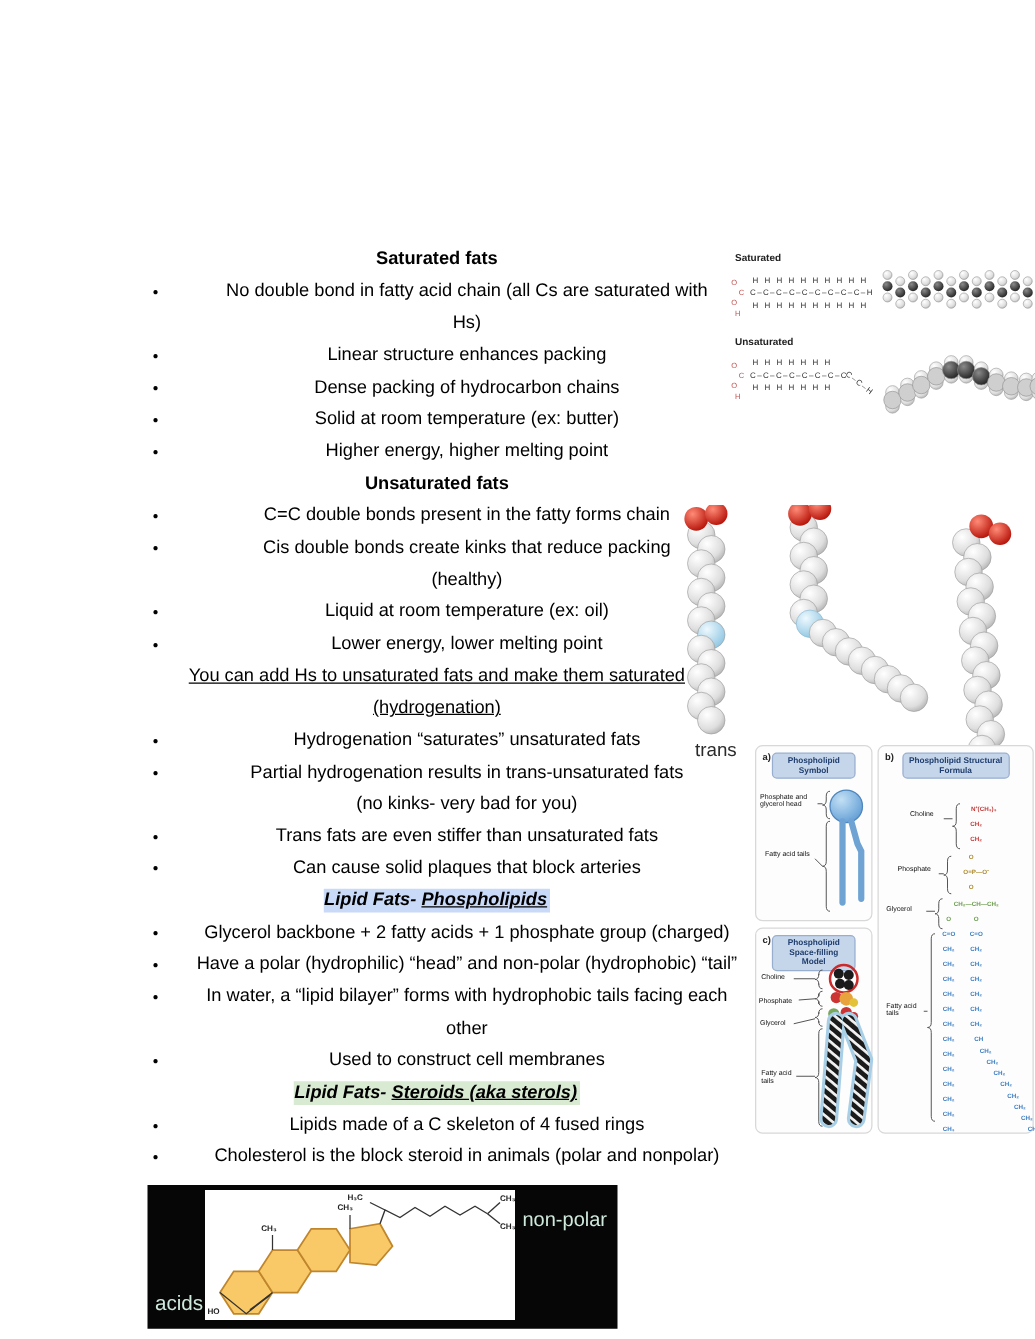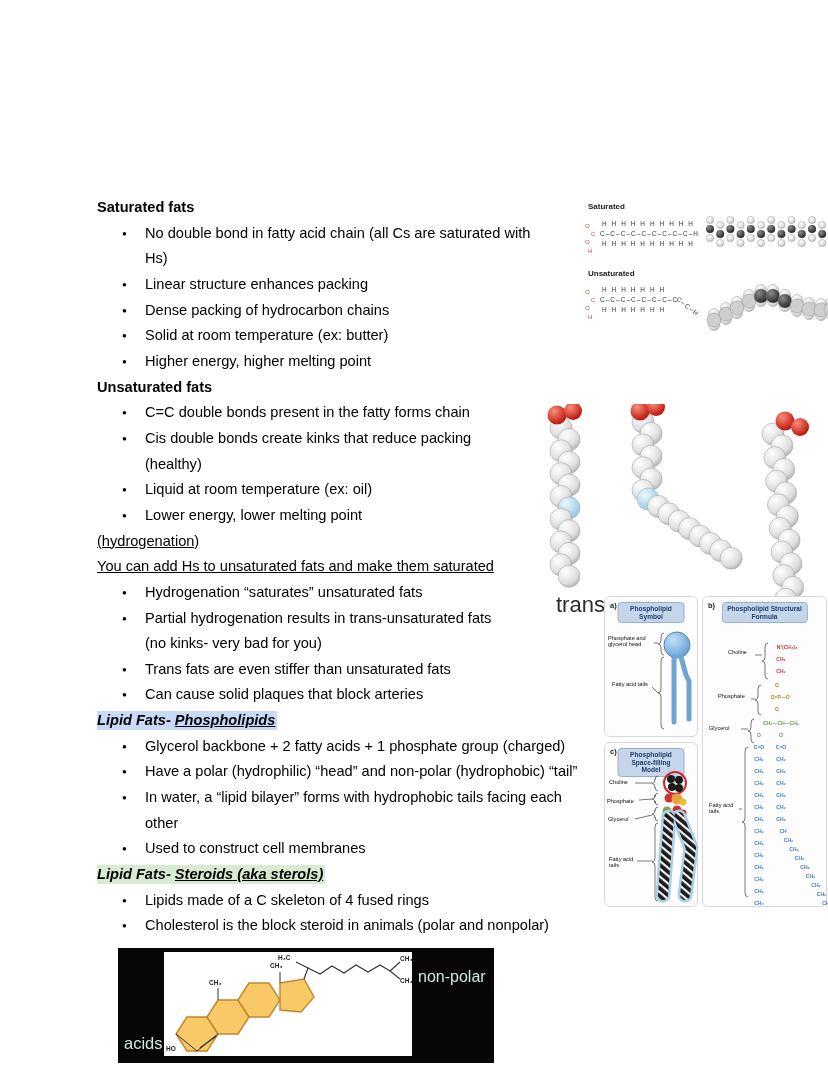--- a/index.html
+++ b/index.html
@@ -1,19 +1,19 @@
 <!DOCTYPE html>
 <html><head>
 <meta charset="utf-8">
 <style>
   html,body{margin:0;padding:0;background:#ffffff;}
   .page{position:relative;width:828px;height:1071px;background:#ffffff;overflow:hidden;
         font-family:"Liberation Sans", sans-serif;color:#000;}
   
-  #text-col{position:absolute;left:97px;top:195px;width:505px;font-size:14.6px;}
+  #text-col{position:absolute;left:97px;top:195px;width:505px;font-size:14.6px;text-align:center;}
   .line{height:25.66px;line-height:25.66px;white-space:nowrap;position:relative;}
   .line.heading{font-weight:700;}
   .line.bullet{padding-left:48px;}
   .line.cont{padding-left:48px;}
   .dot{position:absolute;left:25px;top:0;font-size:8px;}
   .und{text-decoration:underline;}
   .line.hl{font-weight:700;}
   .hlspan{padding:1px 2px 2px 0;font-style:italic;}
   
   .fig{position:absolute;}
@@ -22,21 +22,21 @@
   .panel{position:absolute;background:#fdfdfd;border:1px solid #d8d8d8;border-radius:6px;box-sizing:border-box;}
   .ptag{position:absolute;left:5px;top:4px;font-size:7.5px;font-weight:700;color:#222;}
   .phead{position:absolute;left:50%;transform:translateX(-50%);top:5px;background:#c6d6ea;
          border:1px solid #98aecf;border-radius:4px;color:#1f3d6d;font-weight:700;font-size:6.6px;
          line-height:7.6px;text-align:center;padding:2px 4px;width:62%;}
   .tiny{position:absolute;font-size:5.6px;line-height:6.2px;color:#111;}
   
   #fig-chol{background:#060606;}
   #chol-panel{position:absolute;left:46px;top:4px;width:248px;height:104px;background:#ffffff;}
   .mint{position:absolute;color:#cfe9dc;font-size:16.5px;}
-  #trans-label{position:absolute;left:556px;top:592px;font-size:22px;color:#2b2b2b;}
+  #trans-label{position:absolute;left:556px;top:592px;font-size:15px;color:#2b2b2b;}
 </style>
 </head>
 <body>
 
 <div class="page">
 
   <svg width="0" height="0" style="position:absolute">
     <defs>
       <radialGradient id="gBall" cx="35%" cy="30%" r="75%">
         <stop offset="0%" stop-color="#ffffff"></stop>
@@ -73,22 +73,22 @@
       <div class="line bullet"><span class="dot">●</span><span>Linear structure enhances packing</span></div>
       <div class="line bullet"><span class="dot">●</span><span>Dense packing of hydrocarbon chains</span></div>
       <div class="line bullet"><span class="dot">●</span><span>Solid at room temperature (ex: butter)</span></div>
       <div class="line bullet"><span class="dot">●</span><span>Higher energy, higher melting point</span></div>
       <div class="line heading"><span>Unsaturated fats</span></div>
       <div class="line bullet"><span class="dot">●</span><span>C=C double bonds present in the fatty forms chain</span></div>
       <div class="line bullet"><span class="dot">●</span><span>Cis double bonds create kinks that reduce packing</span></div>
       <div class="line cont"><span>(healthy)</span></div>
       <div class="line bullet"><span class="dot">●</span><span>Liquid at room temperature (ex: oil)</span></div>
       <div class="line bullet"><span class="dot">●</span><span>Lower energy, lower melting point</span></div>
+      <div class="line underline"><span class="und">You can add Hs to unsaturated fats and make them saturated</span></div>
       <div class="line underline"><span class="und">(hydrogenation)</span></div>
-      <div class="line underline"><span class="und">You can add Hs to unsaturated fats and make them saturated</span></div>
       <div class="line bullet"><span class="dot">●</span><span>Hydrogenation “saturates” unsaturated fats</span></div>
       <div class="line bullet"><span class="dot">●</span><span>Partial hydrogenation results in trans-unsaturated fats</span></div>
       <div class="line cont"><span>(no kinks- very bad for you)</span></div>
       <div class="line bullet"><span class="dot">●</span><span>Trans fats are even stiffer than unsaturated fats</span></div>
       <div class="line bullet"><span class="dot">●</span><span>Can cause solid plaques that block arteries</span></div>
       <div class="line hl"><span class="hlspan" style="background: rgb(201, 218, 248);"><span>Lipid Fats- </span><span class="und">Phospholipids</span></span></div>
       <div class="line bullet"><span class="dot">●</span><span>Glycerol backbone + 2 fatty acids + 1 phosphate group (charged)</span></div>
       <div class="line bullet"><span class="dot">●</span><span>Have a polar (hydrophilic) “head” and non-polar (hydrophobic) “tail”</span></div>
       <div class="line bullet"><span class="dot">●</span><span>In water, a “lipid bilayer” forms with hydrophobic tails facing each</span></div>
       <div class="line cont"><span>other</span></div>

